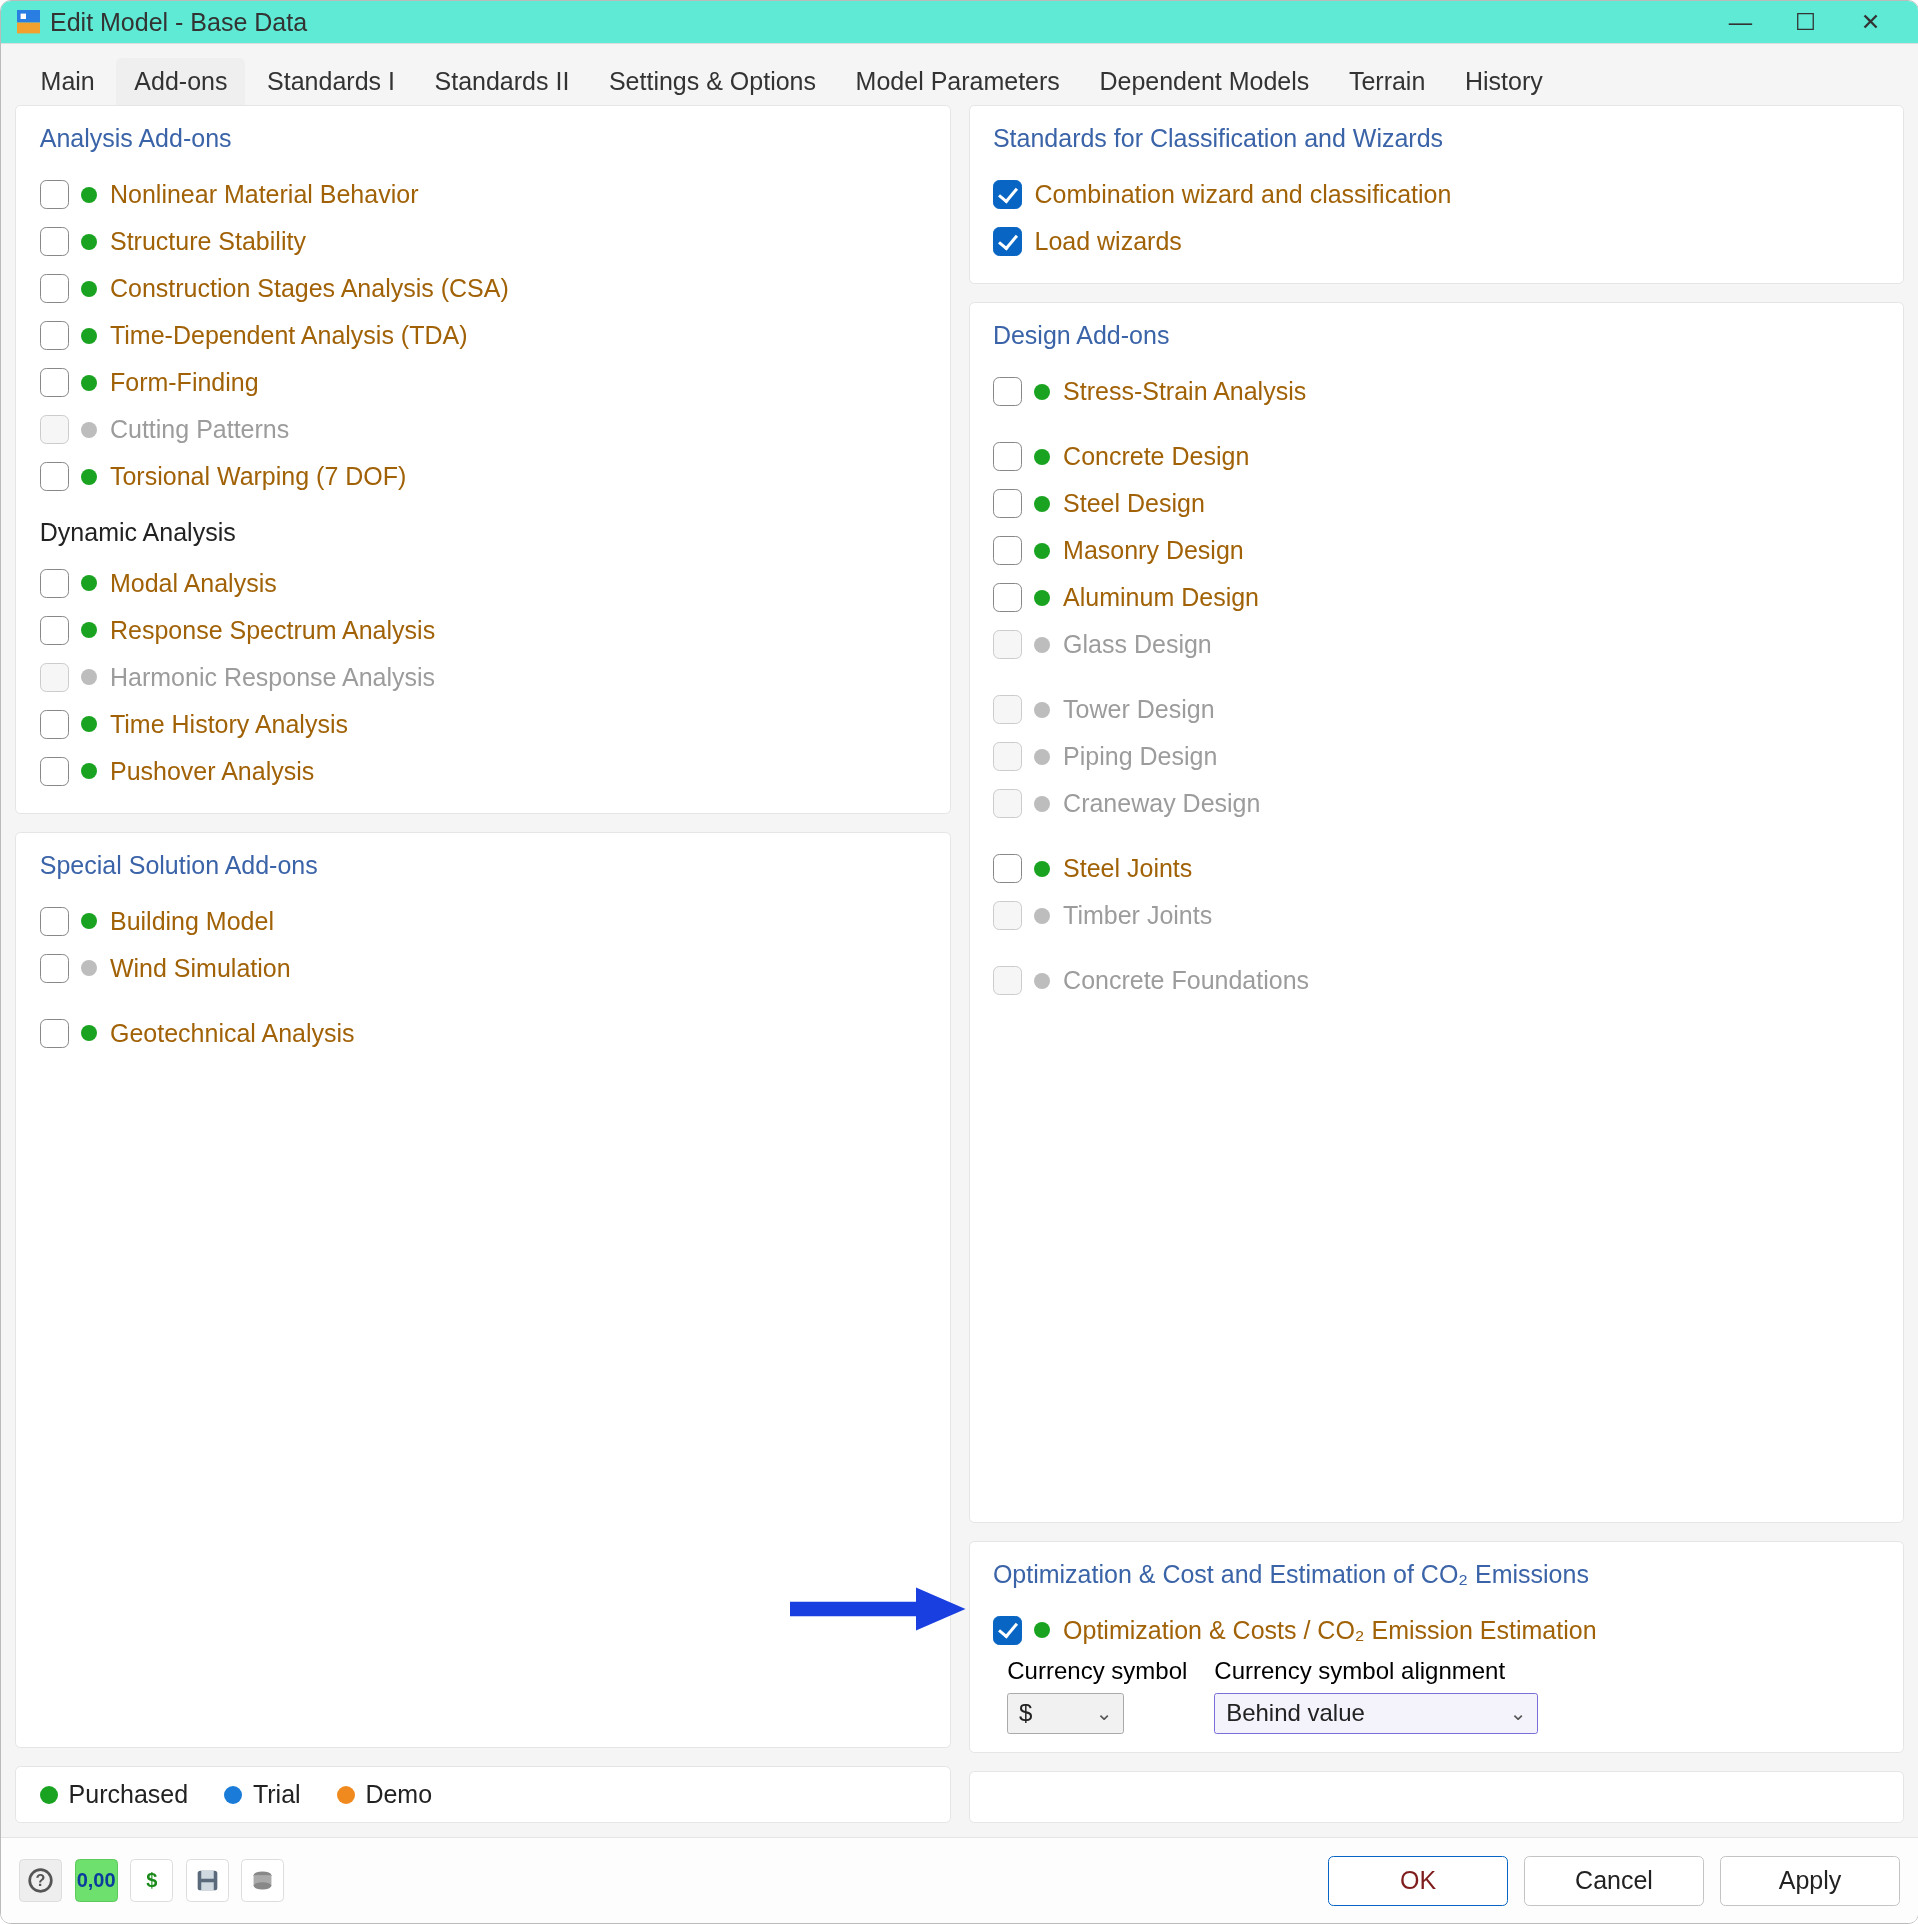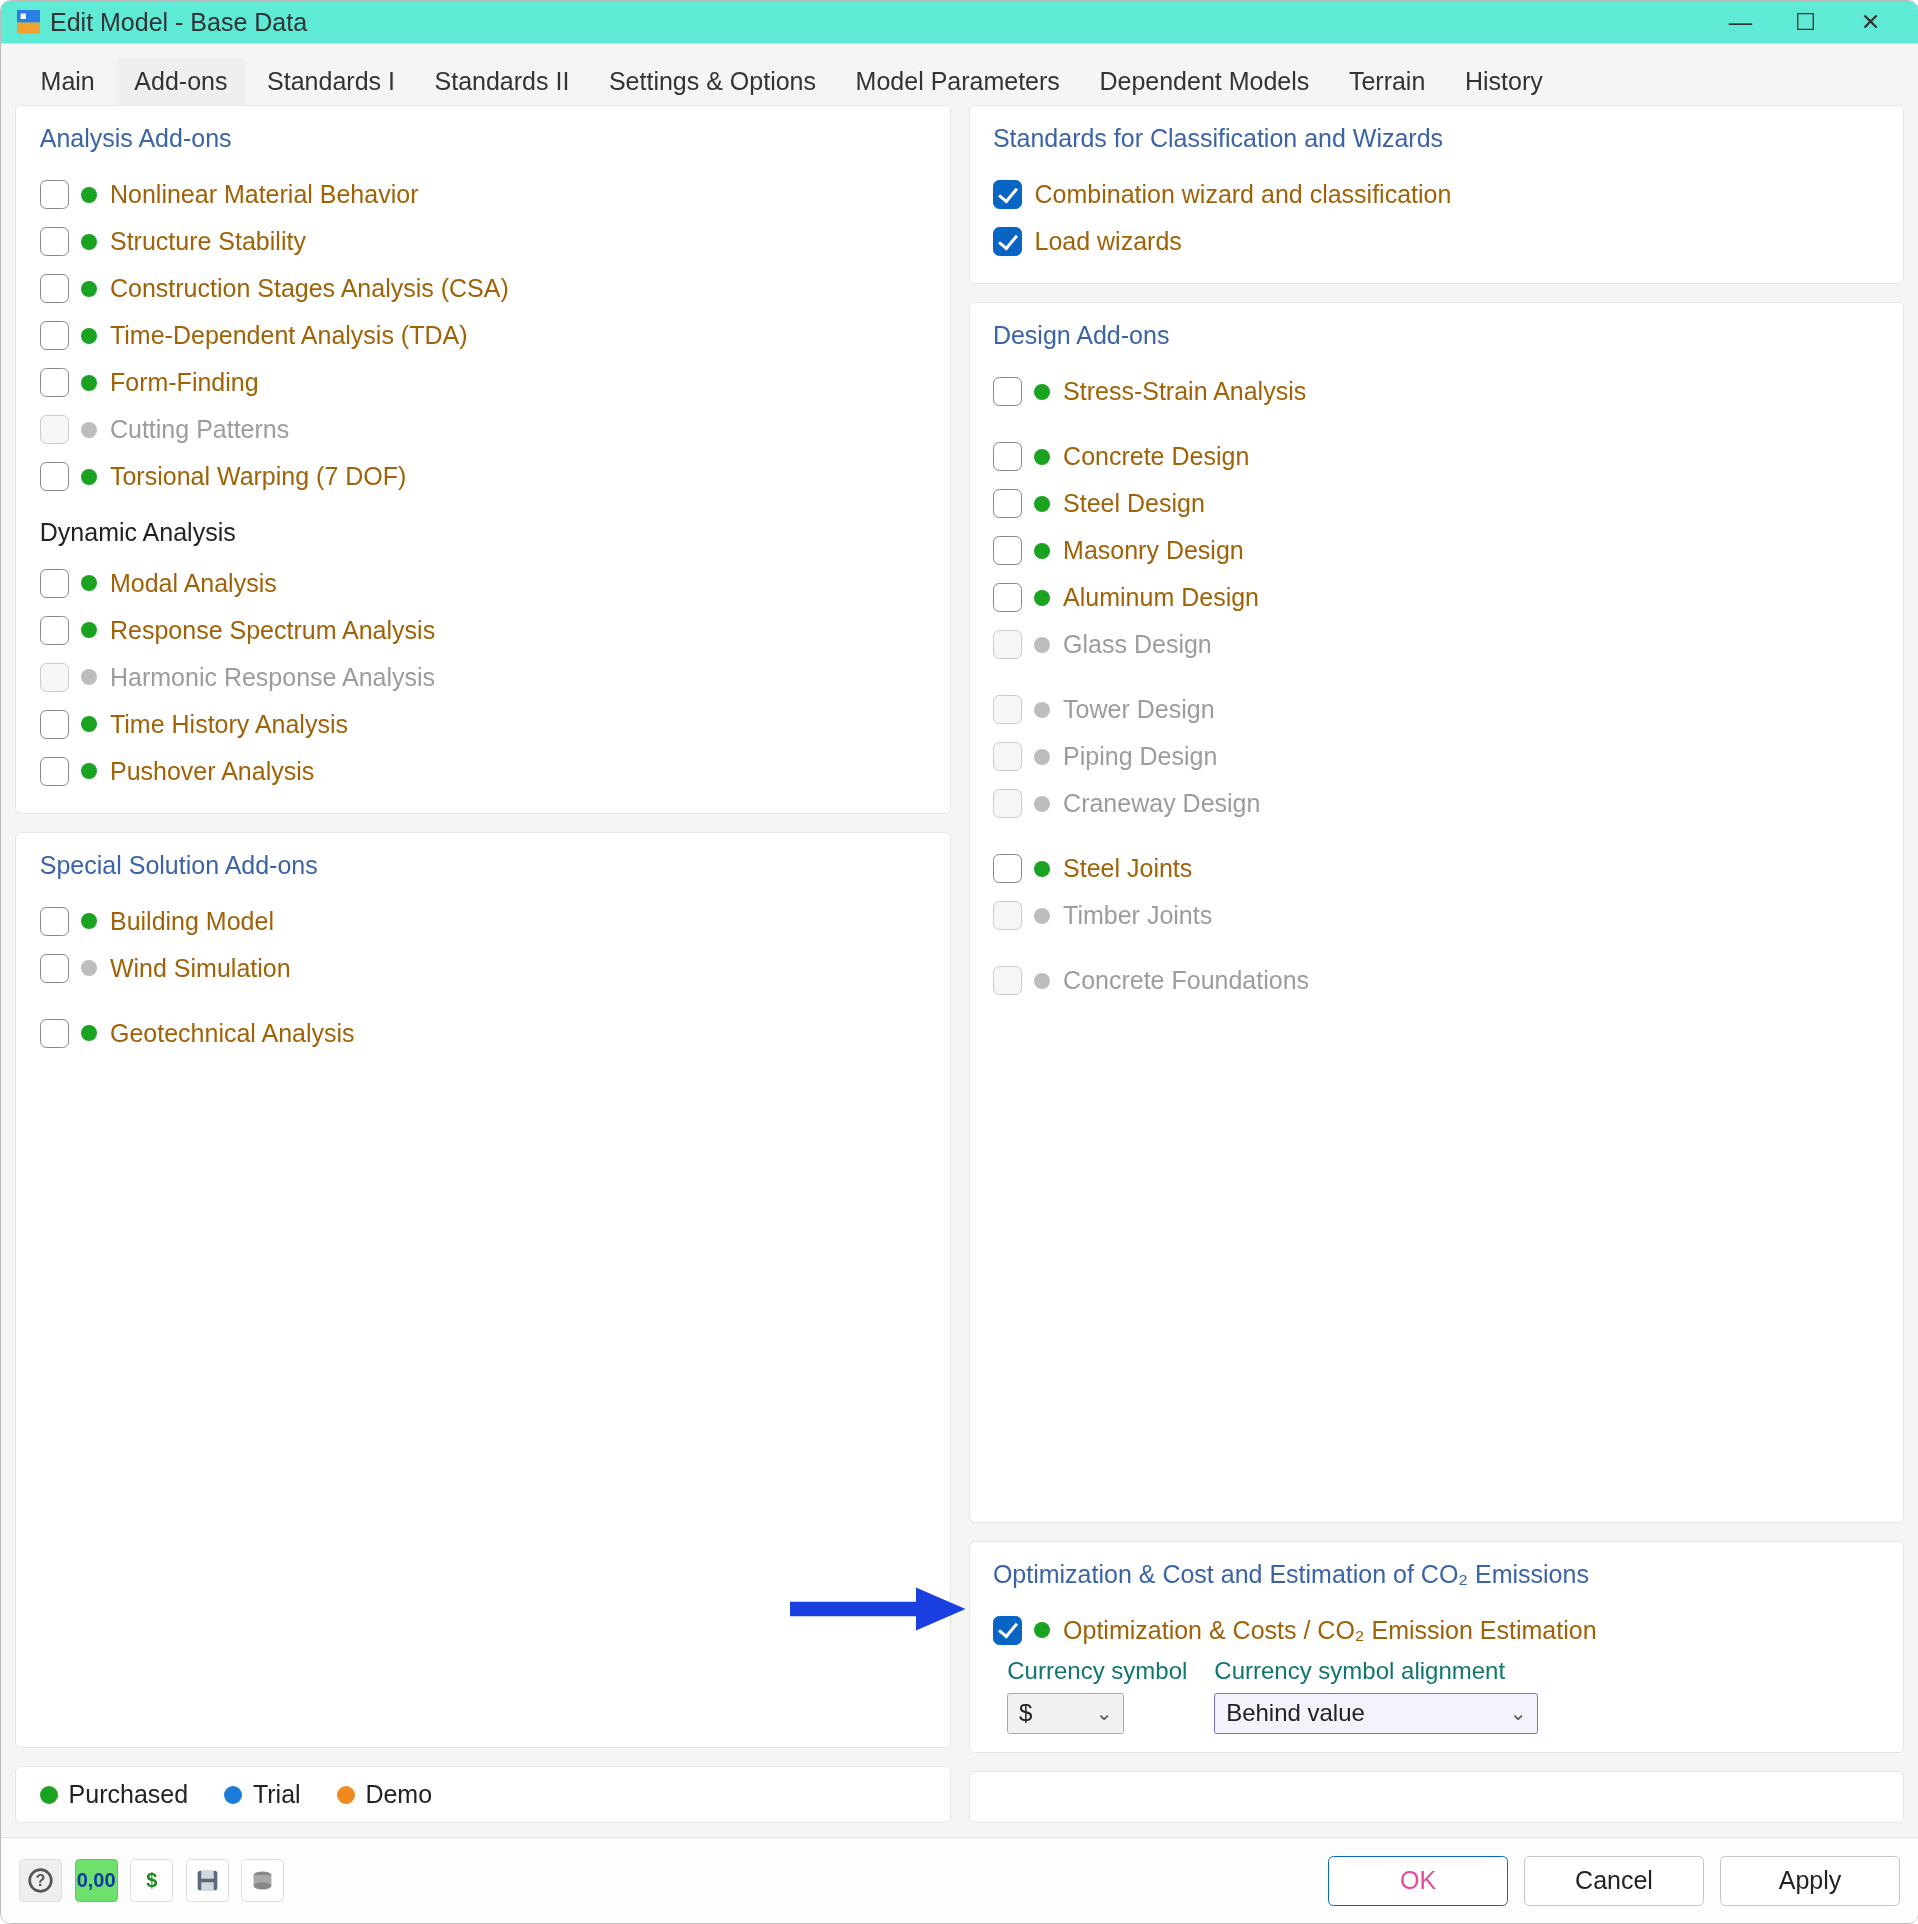--- a/index.html
+++ b/index.html
@@ -26,34 +26,34 @@
   .cb.checked::after { content:""; display:block; width:8px; height:15.3px; border:solid #fff; border-width:0 3.6px 3.6px 0; transform:rotate(40deg) translate(-0.9px,-1.8px);}
   .cb.disabled { border-color:#ccc; background:#f6f6f6;}
   .dot { width:16px; height:16px; border-radius:50%; flex-shrink:0;}
   .dot.green { background:#1aa321; }
   .dot.grey { background:#bdbdbd; }
   .lbl { font-size:25px; color:#a16207;}
   .lbl.disabled { color:#9c9c9c;}
   .spacer20 { height:18px;}
   .opt-group { display:flex; gap:27px; margin-top:3.6px; margin-left:14.4px;}
   .field { display:flex; flex-direction:column; gap:7.2px;}
-  .field-label { font-size:24px; color:#0f766e;}
+  .field-label { font-size:24px; color:#000000;}
   .select { height:41px; border:0.9px solid #aaa; background:#f1f1f1; display:flex; align-items:center; padding:0 10.8px; font-size:24px; color:#222; justify-content:space-between; border-radius:2.7px;}
   .select.hl { border:1.8px solid #7a6fd8; background:#f4f2fb;}
   .select .chev { margin-left:12.6px; font-size:20px; color:#555;}
   .legend-panel { background:#fff; border:0.9px solid #e5e5e5; border-radius:5.4px; padding:12.6px 23.4px; display:flex; align-items:center; gap:36px;}
   .legend-panel.empty { }
   .legend-item { display:flex; align-items:center; gap:10.8px; font-size:25px;}
   .legend-dot { width:18px; height:18px; border-radius:50%;}
   .legend-dot.green{background:#1aa321;} .legend-dot.blue{background:#1a7cd8;} .legend-dot.orange{background:#f08a1e;}
   .footer { height:86px; background:#fdfdfd; border-top:0.9px solid #e5e5e5; display:flex; align-items:center; padding:0 18px; margin:14.4px -14.4px 0 -14.4px;}
   .toolbtn { width:43px; height:43px; border:0.9px solid #ddd; border-radius:4.5px; margin-right:12.6px; display:flex; align-items:center; justify-content:center; background:#fff; font-size:20px;}
   .footer-spacer { flex:1;}
   .btn { min-width:180px; height:50px; border:0.9px solid #c4c4c4; border-radius:5.4px; background:#fff; font-size:25px; display:flex; align-items:center; justify-content:center; margin-left:16px;}
-  .btn.primary { border:1.8px solid #0865c3; color:#ec4899;}
+  .btn.primary { border:1.8px solid #0865c3; color:#7f1d1d;}
   .arrow-overlay { position:relative; }
   .big-arrow { position:absolute; left:-189px; top:40px; }
 </style>
 </head>
 <body>
 
 <div class="window">
   <div class="titlebar">
     <span class="title-icon">
       <svg width="23.4" height="23.4" viewBox="0 0 26 26">

